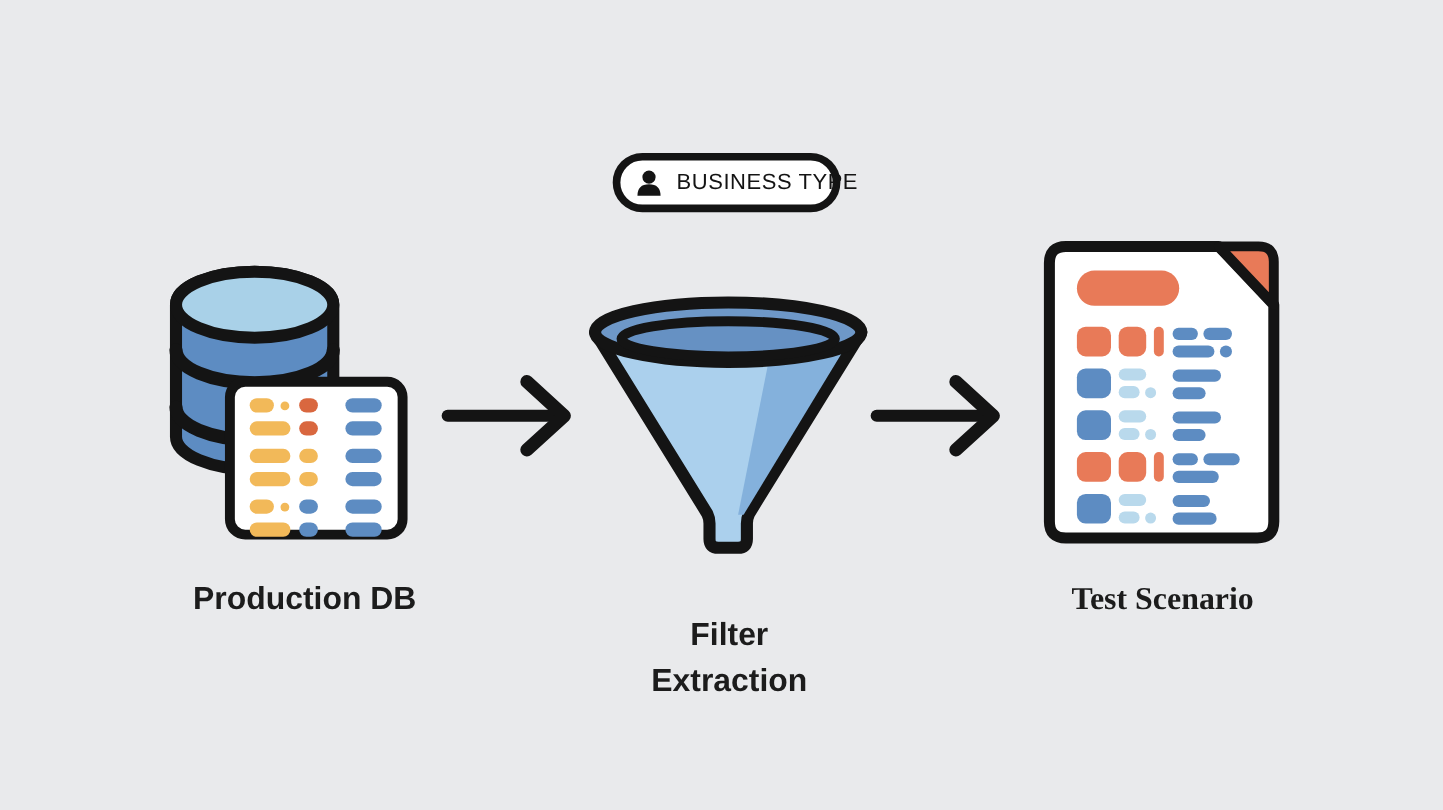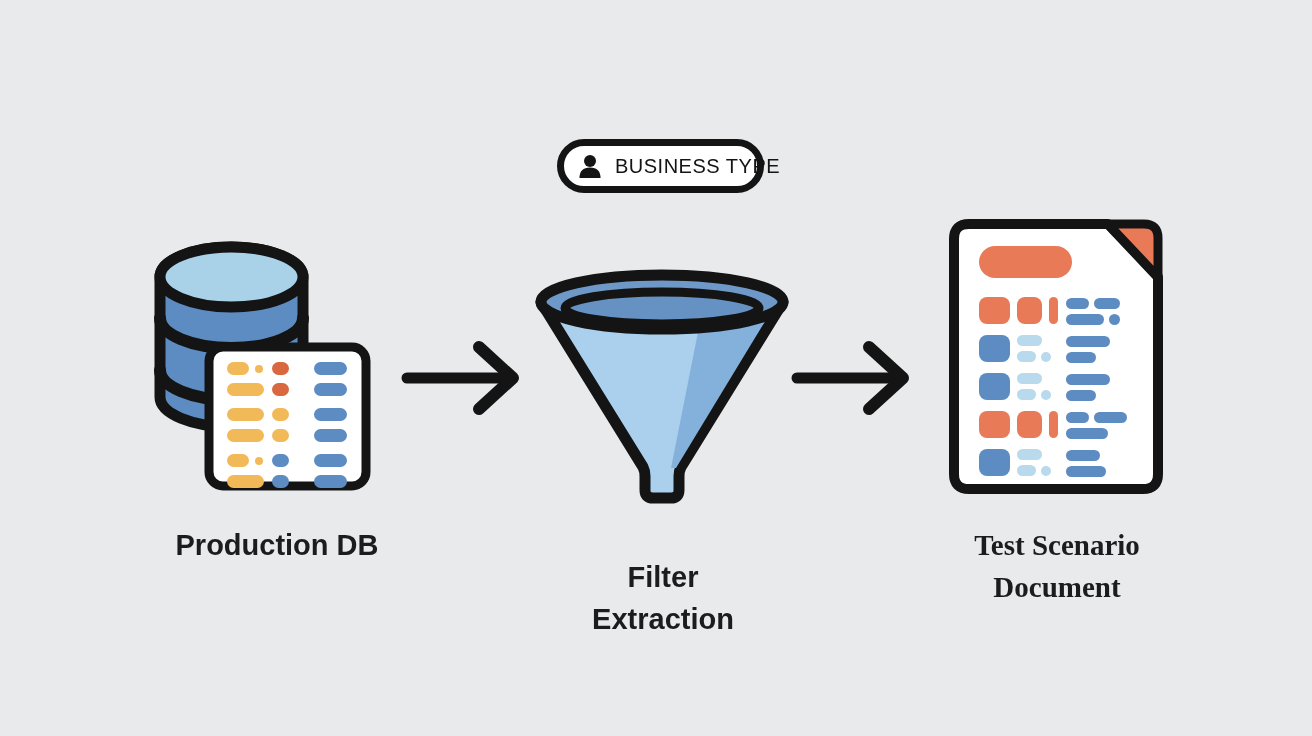--- a/index.html
+++ b/index.html
@@ -145,16 +145,15 @@
 
   <div class="node-label" id="label-db">
     <div>Production DB</div>
   </div>
   <div class="node-label" id="label-filter">
     <div>Filter</div>
     <div>Extraction</div>
   </div>
   <div class="node-label" id="label-doc">
     <div>Test Scenario</div>
-    <div>Document</div>
   </div>
 
 </div>
 
 </body></html>

